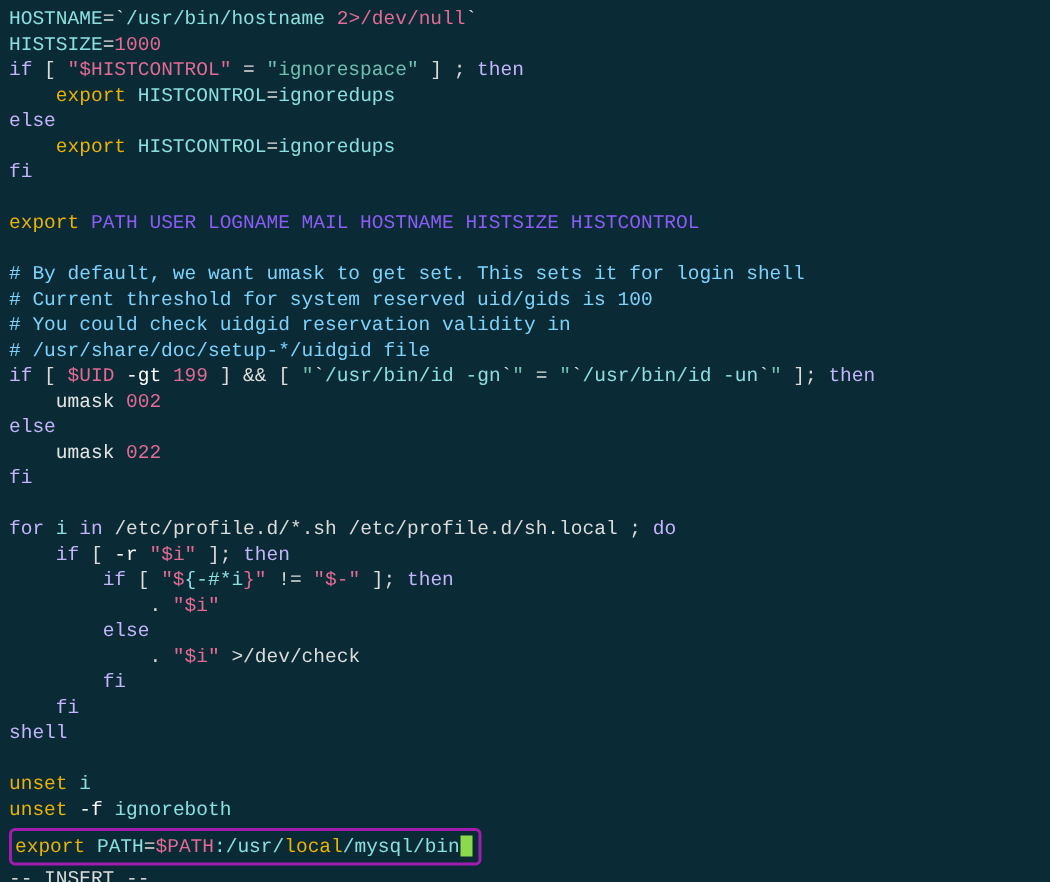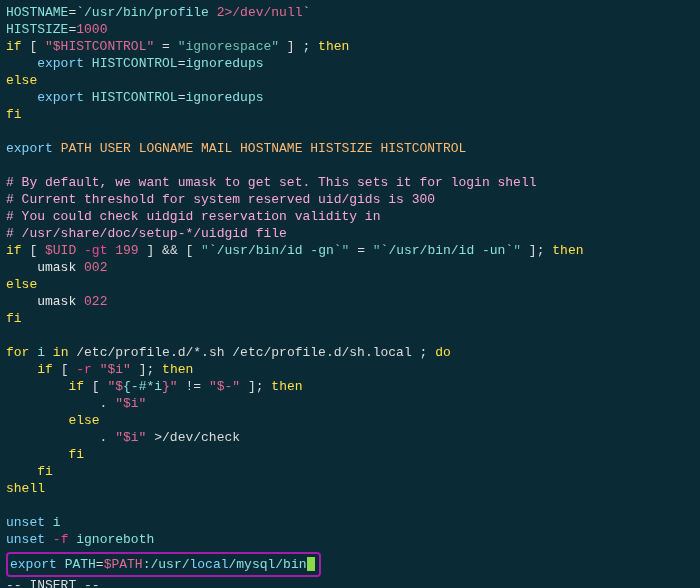--- a/index.html
+++ b/index.html
@@ -11,28 +11,28 @@
     line-height: 17px;
     color: #c0c0c0;
     width: 700px;
     height: 588px;
     box-sizing: border-box;
     overflow: hidden;
   }
   pre { margin: 0; font-family: inherit; }
   .line { white-space: pre; }
   .c-teal   { color: #8ae0e0; }
-  .c-cyan   { color: #fdba74; }
+  .c-cyan   { color: #8b5cf6; }
   .c-white  { color: #dcdcdc; }
-  .c-yellow { color: #fde047; }
-  .c-purple { color: #7dd3fc; }
+  .c-yellow { color: #c4b5fd; }
+  .c-purple { color: #eab308; }
   .c-pink   { color: #e26a95; text-align: center; }
-  .c-red    { color: #ec4899; }
+  .c-red    { color: #ffffff; }
   .c-str    { color: #6ec0b0; }
-  .c-grey   { color: #f9a8d4; }
+  .c-grey   { color: #7dd3fc; }
   .c-blue   { color: #e5e5e5; }
   .hl-box {
     border: 2px solid #a21caf;
     border-radius: 4px;
     padding: 2px 4px 2px 2px;
     display: inline-block;
     margin-top: 4px;
   }
   .cursor {
     display: inline-block;
@@ -41,32 +41,32 @@
     background: #8cd94c;
     vertical-align: text-bottom;
     margin-bottom: 1px;
   }
 </style>
 </head>
 <body>
 
 
 
-<pre><span class="line"><span class="c-teal">HOSTNAME</span><span class="c-white">=</span><span class="c-white">`</span><span class="c-teal">/usr/bin/profile </span><span class="c-pink">2&gt;/dev/null</span><span class="c-white">`</span></span>
+<pre><span class="line"><span class="c-teal">HOSTNAME</span><span class="c-white">=</span><span class="c-white">`</span><span class="c-teal">/usr/bin/hostname </span><span class="c-pink">2&gt;/dev/null</span><span class="c-white">`</span></span>
 <span class="line"><span class="c-teal">HISTSIZE</span><span class="c-white">=</span><span class="c-pink">1000</span></span>
 <span class="line"><span class="c-yellow">if</span><span class="c-white"> [ </span><span class="c-pink">"$HISTCONTROL"</span><span class="c-white"> = </span><span class="c-str">"ignorespace"</span><span class="c-white"> ] ; </span><span class="c-yellow">then</span></span>
 <span class="line"><span>    </span><span class="c-purple">export</span><span> </span><span class="c-teal">HISTCONTROL</span><span class="c-white">=</span><span class="c-teal">ignoredups</span></span>
 <span class="line"><span class="c-yellow">else</span></span>
 <span class="line"><span>    </span><span class="c-purple">export</span><span> </span><span class="c-teal">HISTCONTROL</span><span class="c-white">=</span><span class="c-teal">ignoredups</span></span>
 <span class="line"><span class="c-yellow">fi</span></span>
 <span class="line"> </span>
 <span class="line"><span class="c-purple">export</span><span> </span><span class="c-cyan">PATH USER LOGNAME MAIL HOSTNAME HISTSIZE HISTCONTROL</span></span>
 <span class="line"> </span>
 <span class="line"><span class="c-grey"># By default, we want umask to get set. This sets it for login shell</span></span>
-<span class="line"><span class="c-grey"># Current threshold for system reserved uid/gids is 300</span></span>
+<span class="line"><span class="c-grey"># Current threshold for system reserved uid/gids is 100</span></span>
 <span class="line"><span class="c-grey"># You could check uidgid reservation validity in</span></span>
 <span class="line"><span class="c-grey"># /usr/share/doc/setup-*/uidgid file</span></span>
 <span class="line"><span class="c-yellow">if</span><span class="c-white"> [ </span><span class="c-pink">$UID</span><span> </span><span class="c-red">-gt</span><span> </span><span class="c-pink">199</span><span class="c-white"> ] </span><span class="c-white">&amp;&amp;</span><span class="c-white"> [ </span><span class="c-str">"</span><span class="c-white">`</span><span class="c-teal">/usr/bin/id -gn</span><span class="c-white">`</span><span class="c-str">"</span><span class="c-white"> = </span><span class="c-str">"</span><span class="c-white">`</span><span class="c-teal">/usr/bin/id -un</span><span class="c-white">`</span><span class="c-str">"</span><span class="c-white"> ]; </span><span class="c-yellow">then</span></span>
 <span class="line"><span>    </span><span class="c-blue">umask</span><span> </span><span class="c-pink">002</span></span>
 <span class="line"><span class="c-yellow">else</span></span>
 <span class="line"><span>    </span><span class="c-blue">umask</span><span> </span><span class="c-pink">022</span></span>
 <span class="line"><span class="c-yellow">fi</span></span>
 <span class="line"> </span>
 <span class="line"><span class="c-yellow">for</span><span> </span><span class="c-teal">i</span><span> </span><span class="c-yellow">in</span><span> </span><span class="c-white">/etc/profile.d/*.sh /etc/profile.d/sh.local</span><span class="c-white"> ; </span><span class="c-yellow">do</span></span>
 <span class="line"><span>    </span><span class="c-yellow">if</span><span class="c-white"> [ </span><span class="c-red">-r</span><span> </span><span class="c-pink">"$i"</span><span class="c-white"> ]; </span><span class="c-yellow">then</span></span>

